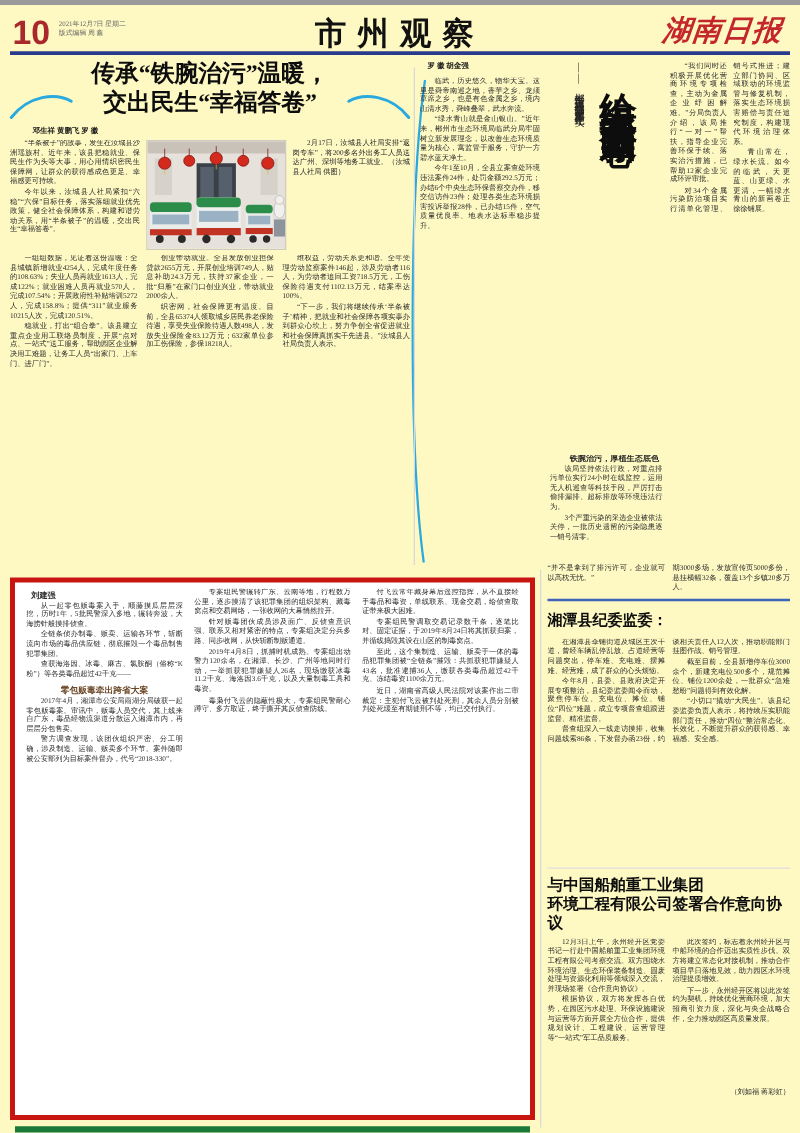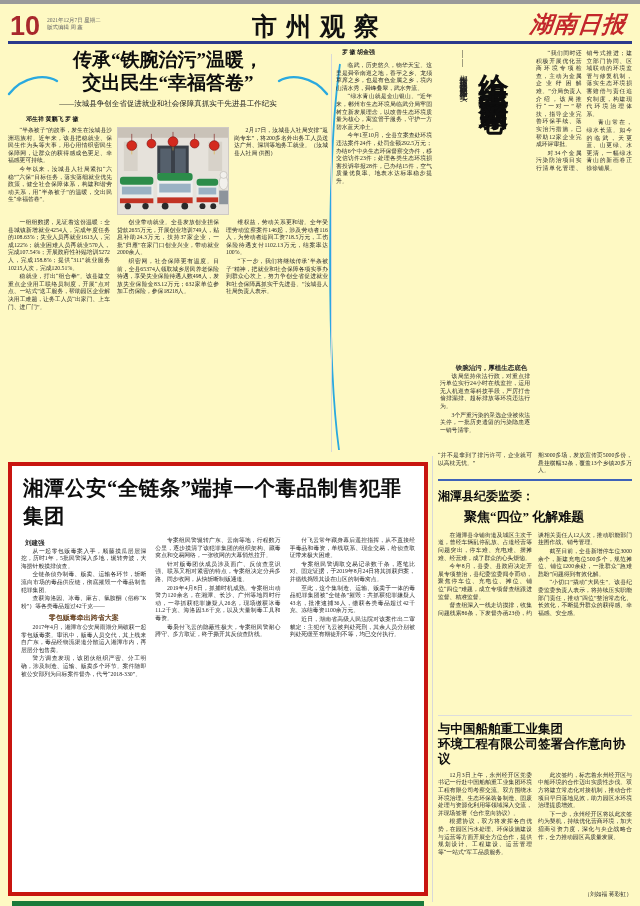--- a/index.html
+++ b/index.html
@@ -111,21 +111,20 @@
           <path d="M2,22 C16,4 38,2 50,9" fill="none" stroke="#2aa9df" stroke-width="2.4" stroke-linecap="round"></path>
         </svg>
       <svg class="a1-arc right" width="52" height="26" viewBox="0 0 52 26">
           <path d="M50,22 C36,4 14,2 2,9" fill="none" stroke="#2aa9df" stroke-width="2.4" stroke-linecap="round"></path>
         </svg>
       <div class="a1-h1">
         <div>传承“铁腕治污”温暖，</div>
         <div>交出民生“幸福答卷”</div>
       </div>
     </div>
-    <div class="a1-sub">——汝城县争创全省促进就业和社会保障真抓实干先进县工作纪实</div>
     <div class="a1-byline">邓生祥 黄鹏飞 罗 徽</div>
 
     <div class="a1-media">
       <div class="a1-leadcol bodytext">
           <p>“半条被子”的故事，发生在汝城县沙洲瑶族村。近年来，该县把稳就业、保民生作为头等大事，用心用情织密民生保障网，让群众的获得感成色更足、幸福感更可持续。</p>
           <p>今年以来，汝城县人社局紧扣“六稳”“六保”目标任务，落实落细就业优先政策，健全社会保障体系，构建和谐劳动关系，用“半条被子”的温暖，交出民生“幸福答卷”。</p>
         </div>
       <svg class="a1-photo" viewBox="0 0 112 88" preserveAspectRatio="none">
         <rect x="0" y="0" width="112" height="88" fill="#e6e2db"></rect>
         <rect x="0" y="0" width="112" height="10" fill="#c9c2b8"></rect>
@@ -214,21 +213,20 @@
         </div>
     </div>
     <div class="a2-right bodytext">
         <p>“我们同时还积极开展优化营商环境专项检查，主动为金属企业纾困解难。”分局负责人介绍，该局推行“一对一”帮扶，指导企业完善环保手续、落实治污措施，已帮助12家企业完成环评审批。</p>
         <p>对34个金属污染防治项目实行清单化管理、销号式推进；建立部门协同、区域联动的环境监管与修复机制，落实生态环境损害赔偿与责任追究制度，构建现代环境治理体系。</p>
         <p>青山常在，绿水长流。如今的临武，天更蓝、山更绿、水更清，一幅绿水青山的新画卷正徐徐铺展。</p>
       </div>
   </div>
 
   <div id="art3">
-    <div class="a3-h2">湘潭公安“全链条”端掉一个毒品制售犯罪集团</div>
     <div class="a3-cols">
       <div class="a3-col bodytext">
         <p class="a3-byline">刘建强</p>
         <div>
             <p>从一起零包贩毒案入手，顺藤摸瓜层层深挖，历时1年，5批民警深入多地，辗转奔波，大海捞针般摸排侦查。</p>
             <p>全链条侦办制毒、贩卖、运输各环节，斩断流向市场的毒品供应链，彻底摧毁一个毒品制售犯罪集团。</p>
             <p>查获海洛因、冰毒、麻古、氯胺酮（俗称“K粉”）等各类毒品超过42千克——</p>
           </div>
         <p class="a3-sub1">零包贩毒牵出跨省大案</p>
         <div>
@@ -258,21 +256,20 @@
 
   <div id="rightcol">
     <div class="rc-tail bodytext">
       <div>“并不是拿到了排污许可，企业就可以高枕无忧。”</div>
       <div>期3000多场，发放宣传页5000多份，悬挂横幅32条，覆盖13个乡镇20多万人。</div>
     </div>
     <div class="rc-blueline"></div>
 
     <div>
       <div class="a4-h3a">湘潭县纪委监委：</div>
-      <div class="a4-h3b">聚焦“四位” 化解难题</div>
       <div class="a4-body bodytext">
           <p>在湘潭县伞铺街道及城区主次干道，曾经车辆乱停乱放、占道经营等问题突出，停车难、充电难、摆摊难、经营难，成了群众的心头烦恼。</p>
           <p>今年8月，县委、县政府决定开展专项整治，县纪委监委闻令而动，聚焦停车位、充电位、摊位、铺位“四位”难题，成立专项督查组跟进监督、精准监督。</p>
           <p>督查组深入一线走访摸排，收集问题线索86条，下发督办函23份，约谈相关责任人12人次，推动职能部门挂图作战、销号管理。</p>
           <p>截至目前，全县新增停车位3000余个，新建充电位500多个，规范摊位、铺位1200余处，一批群众“急难愁盼”问题得到有效化解。</p>
           <p>“小切口”撬动“大民生”。该县纪委监委负责人表示，将持续压实职能部门责任，推动“四位”整治常态化、长效化，不断提升群众的获得感、幸福感、安全感。</p>
         </div>
     </div>
 
     <div class="rc-sep"></div>

